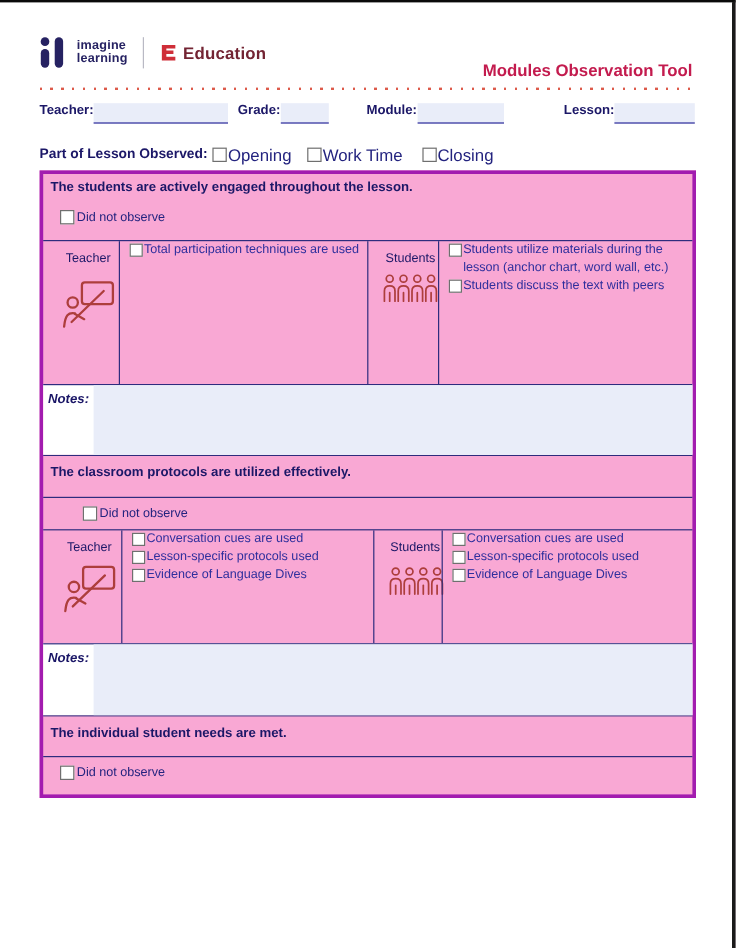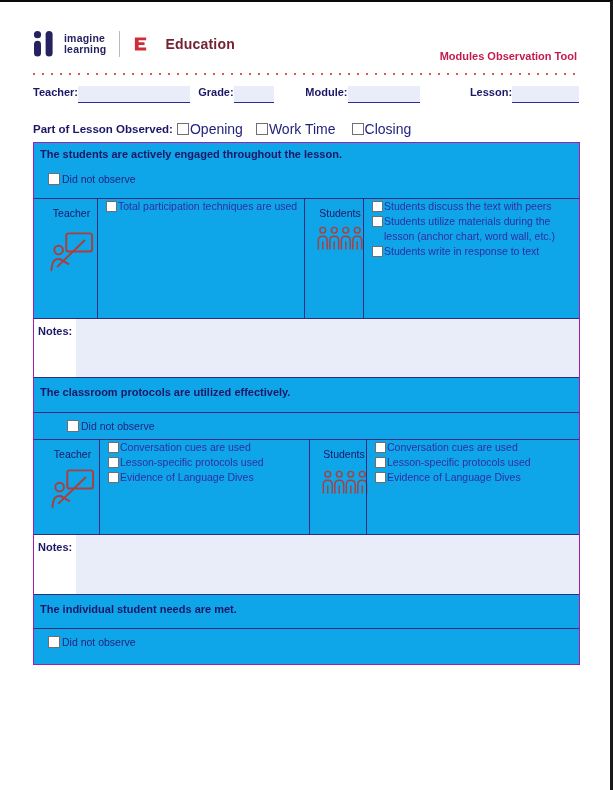--- a/index.html
+++ b/index.html
@@ -7,57 +7,57 @@
   .page {
     position:relative; width:613px; height:790px; background:#fff;
     border-top:2px solid #0a0a0a; border-right:3px solid #1a1a1a;
     overflow:hidden;
   }
   
   .hdr { position:absolute; left:33px; top:28px; right:33px; height:40px; }
   .logos { display:flex; align-items:center; gap:9px; }
   .il-text { color:#262262; font-size:10.5px; font-weight:bold; line-height:11px; letter-spacing:.2px; }
   .logo-divider { width:1px; height:26px; background:#b9b9c4; margin:0 4px; }
-  .el-wrap { display:flex; align-items:center; gap:17px;text-align:right; }
+  .el-wrap { display:flex; align-items:center; gap:4px;text-align:right; }
   .el-name { color:#732433; font-size:14px; font-weight:bold; letter-spacing:.2px; }
-  .doc-title { position:absolute; right:0; top:20px; color:#c31b4e; font-size:11px; font-weight:bold; }
+  .doc-title { position:absolute; right:0; top:20px; color:#c31b4e; font-size:14px; font-weight:bold; }
   .dotted {
     position:absolute; left:33px; right:33px; top:71px; height:2px;
     background:repeating-linear-gradient(90deg,#dd5a4a 0 2px,transparent 2px 9px);
   }
   
   .info-row { position:absolute; left:33px; right:31px; top:84px; height:19px; display:flex; align-items:flex-start; }
   .f-label { color:#1b1767; font-size:11px; font-weight:bold; white-space:nowrap; }
   .f-line { display:inline-block; height:17px; background:#e9edf9; border-bottom:1px solid #2e2c9a; }
   
   .pol-row { position:absolute; left:33px; top:119px; height:16px; display:flex; align-items:center; }
   .pol-label { color:#1b1767; font-size:11.5px; font-weight:bold; margin-right:4px; }
   .opt { display:flex; align-items:center; }
   .opt-label { color:#23237f; font-size:14px; margin-left:1px; }
   
   .cb { width:12px; height:12px; background:#fff; border:1px solid #6f6f6f; flex:none; display:inline-block; }
   .cb.small { width:11px; height:11px; }
   
   .form-box {
     position:absolute; left:33px; top:140px; width:547px; height:523px;
-    border:1px solid #a21caf; background:#0ea5e9;
+    border:3px solid #a21caf; background:#f9a8d4;
   }
   .sec-header { border-top:1px solid #2e2c7e; color:#1b1767; font-size:11px; font-weight:bold; padding:8px 6px 0 6px; }
   .sec-header.first { border-top:none; padding-top:5px; }
   .dno { display:flex; align-items:center; gap:2px; color:#23237f; font-size:10.5px; }
   .sec-table { display:flex; border-top:1px solid #2e2c7e; }
   .cell { padding-top:8px;padding-left:12px; }
   .cell + .cell { border-left:1px solid #2e2c7e; }
   .actor-label { color:#1b1767; font-size:10.5px; text-align:center; }
   .actor-icon { display:block; margin:12px auto 0 auto; }
   .items-list { padding:0 4px 16px 8px; }
   .item { display:flex; align-items:flex-start; line-height:15px; margin-bottom:0; }
   .item .cb { margin-top:2px; }
   .item-text { color:#2f2f9d; font-size:10.5px; line-height:15px; margin-left:1px; }
-  .notes-row { position:relative; border-top:1px solid #2e2c7e; background:#fff; }
+  .notes-row { position:relative; border-top:1px solid #2e2c7e; background:#fff;font-style:italic; }
   .notes-area { position:absolute; left:42px; top:0; right:0; bottom:0; background:#e9edf9; }
   .notes-label { position:absolute; left:4px; top:6px; color:#1b1767; font-size:11px; font-weight:bold; }
 </style>
 </head>
 <body>
 
 <div class="page">
 
   <div class="hdr">
     <div class="logos">
@@ -157,29 +157,25 @@
           <g transform="translate(36,0)">
             <circle cx="6" cy="4.4" r="3"></circle>
               <path d="M1.4 24 V15 Q1.4 10.6 6 10.6 Q10.6 10.6 10.6 15 V24"></path>
               <line x1="6" y1="16.5" x2="6" y2="24"></line>
           </g>
         </svg>
       </div>
       <div class="cell items-list" style="flex:1">
         <div class="item">
           <span class="cb small"></span>
+          <span class="item-text" style="max-width:200px">Students utilize materials during the lesson (anchor chart, word wall, etc.)</span>
+        </div>
+        <div class="item">
+          <span class="cb small"></span>
           <span class="item-text" style="max-width:200px">Students discuss the text with peers</span>
-        </div>
-        <div class="item">
-          <span class="cb small"></span>
-          <span class="item-text" style="max-width:200px">Students utilize materials during the lesson (anchor chart, word wall, etc.)</span>
-        </div>
-        <div class="item">
-          <span class="cb small"></span>
-          <span class="item-text" style="max-width:200px">Students write in response to text</span>
         </div>
       </div>
     </div>
 
     <div class="notes-row" style="height:59px">
       <div class="notes-area"></div>
       <div class="notes-label">Notes:</div>
     </div>
 
     <div class="sec-header" style="height:35px">The classroom protocols are utilized effectively.</div>

